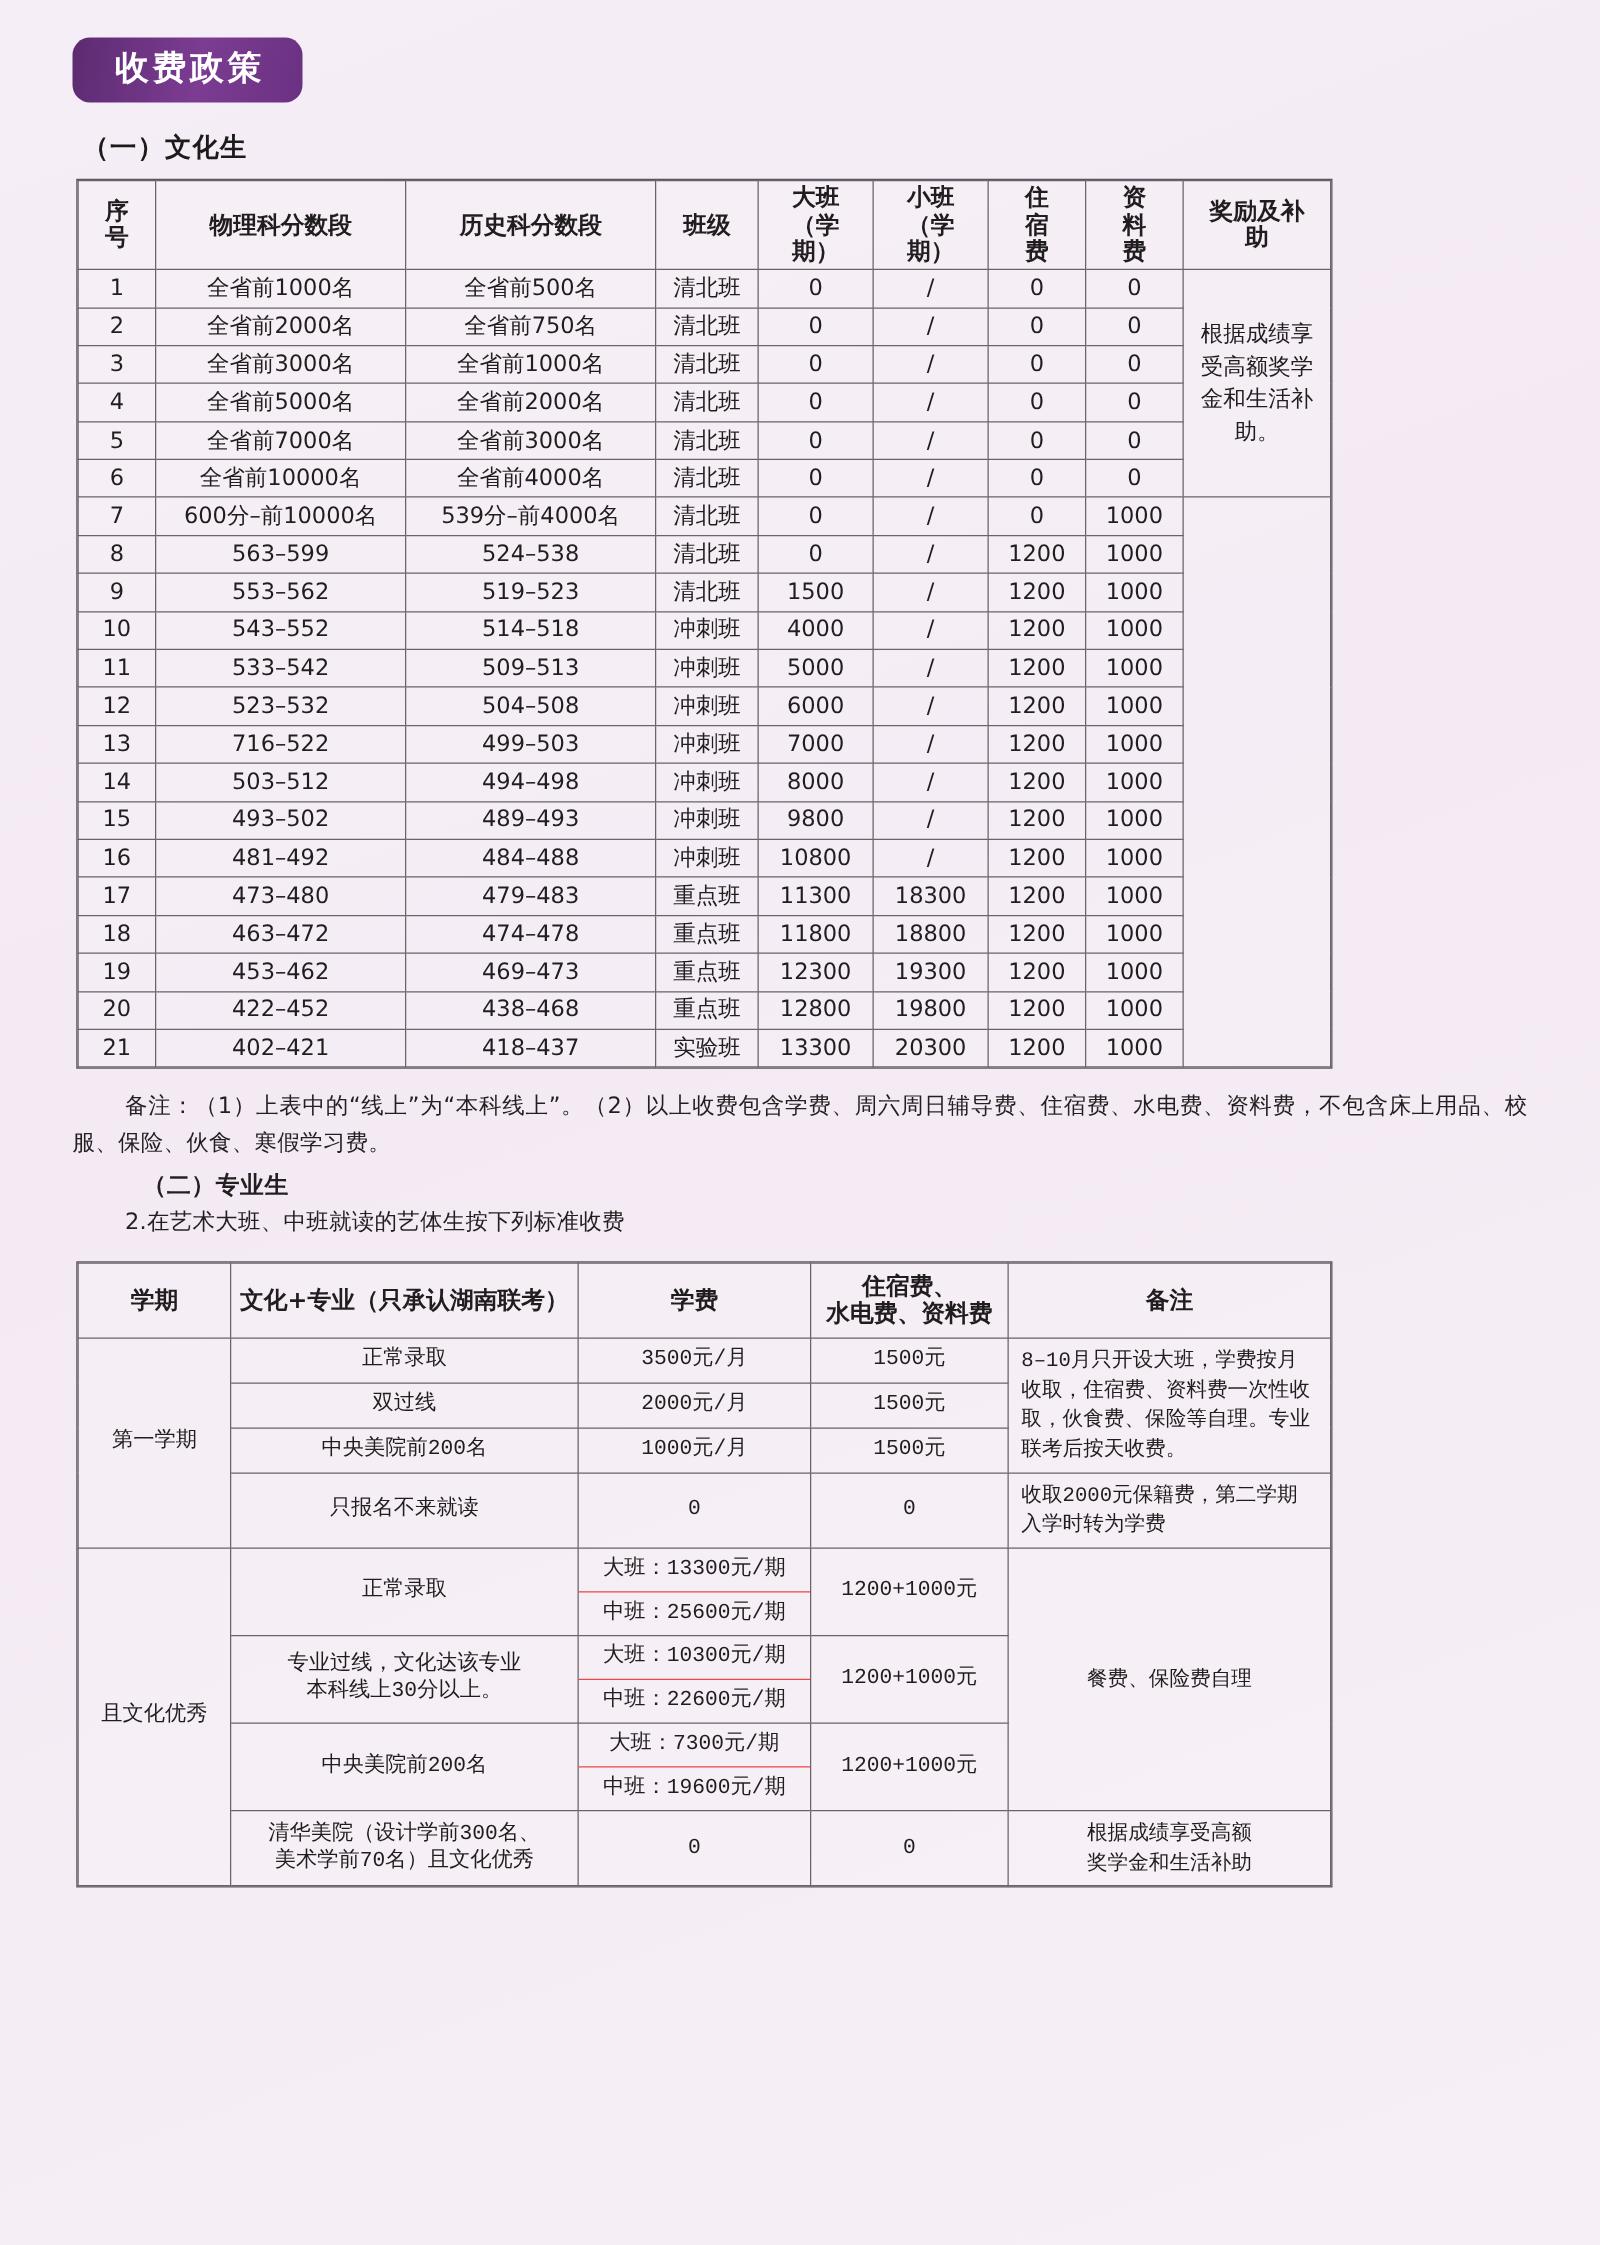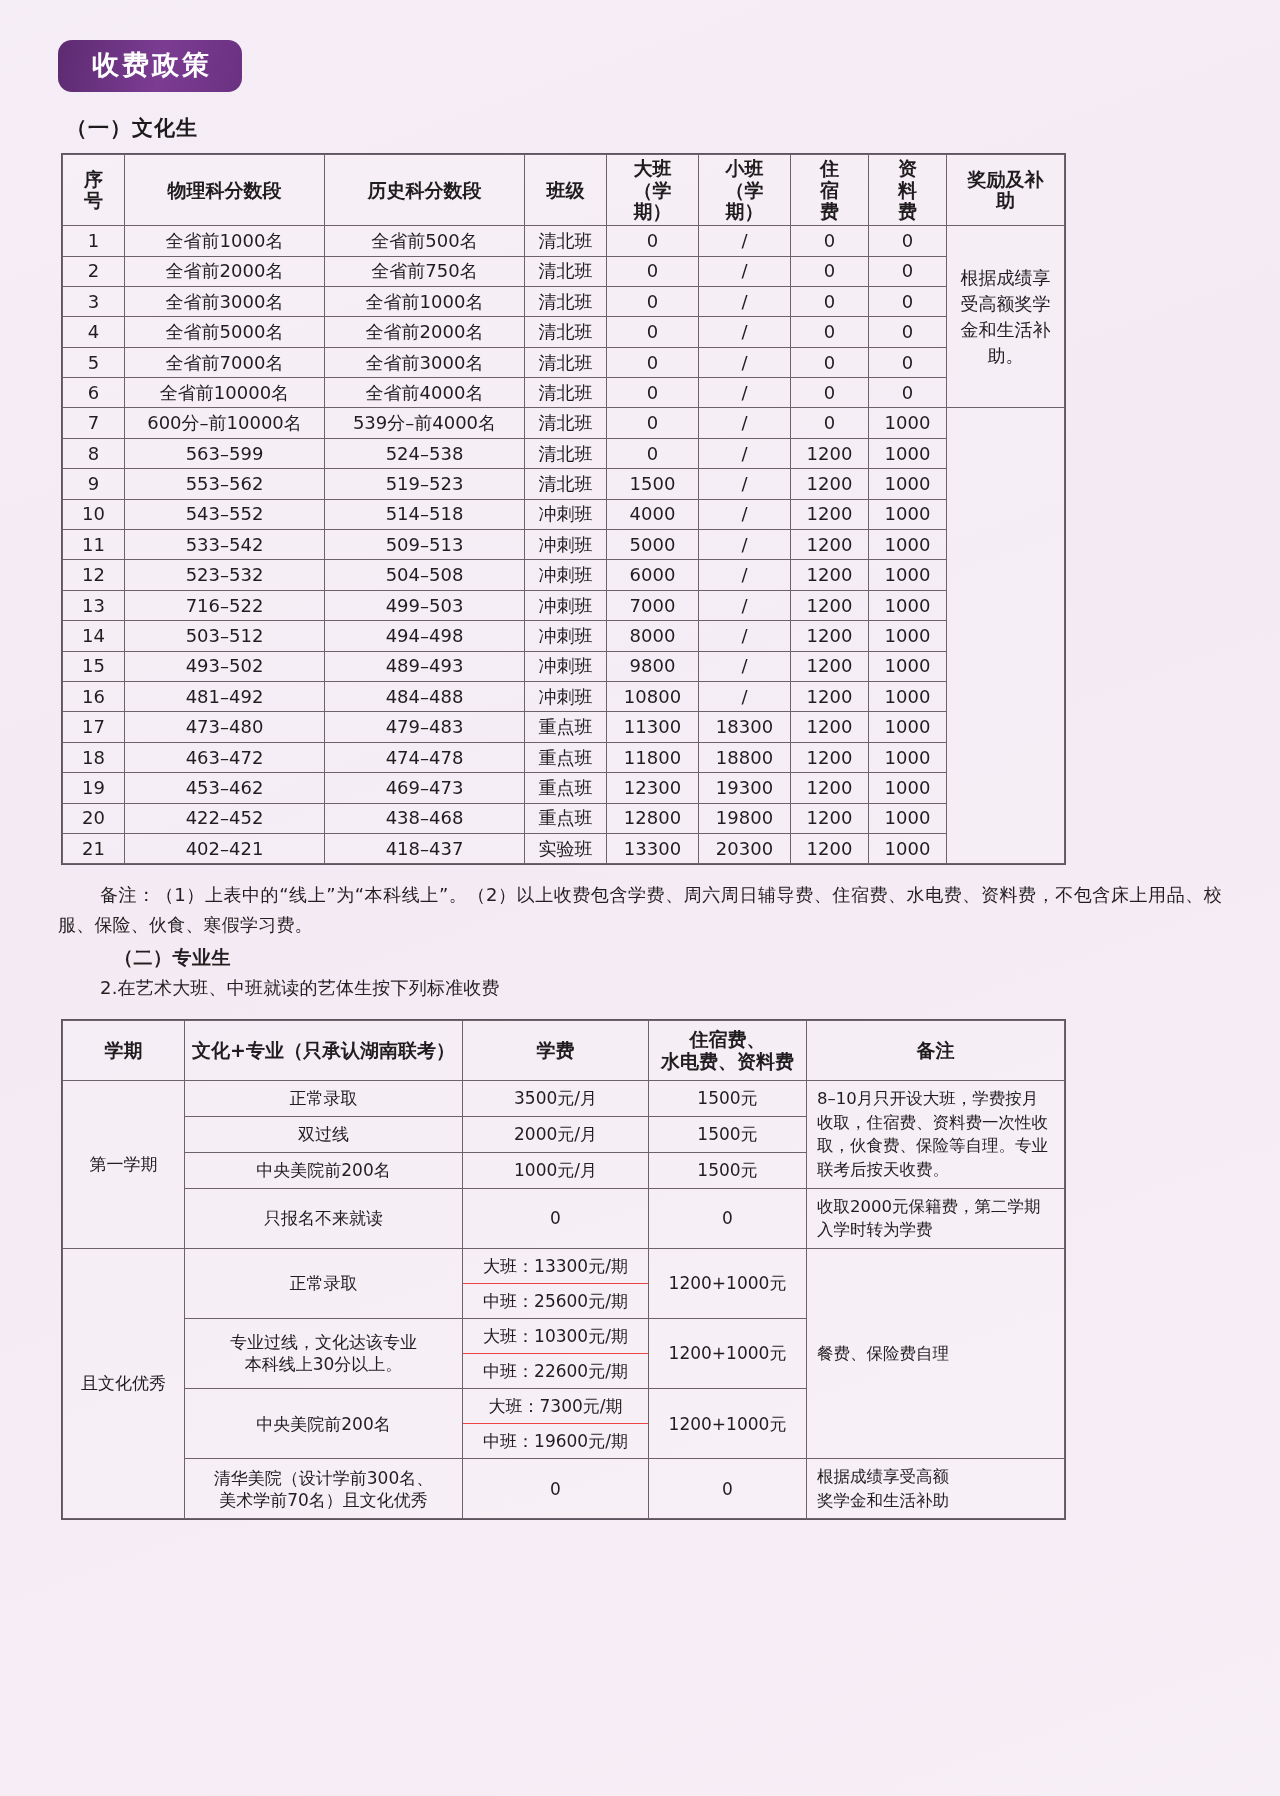--- a/index.html
+++ b/index.html
@@ -9,21 +9,21 @@
     height: 1796px;
     background: linear-gradient(160deg, #f6eef6 0%, #f3eaf3 40%, #f7eff6 100%);
     font-family: "DejaVu Sans", "Liberation Sans", sans-serif;
     color: #231f20;
     position: relative;
     overflow: hidden;
   }
   .page { padding: 0 58px; position: relative; }
 
   
-  .badge-wrap { padding-top: 40px; }
+  .badge-wrap { padding-top: 30px; }
   .badge {
     display: inline-block;
     background: linear-gradient(100deg, #5d2b71 0%, #7b3c92 55%, #6b3181 100%);
     color: #ffffff;
     font-size: 27px;
     font-weight: bold;
     letter-spacing: 3px;
     padding: 11px 30px 13px 34px;
     border-radius: 14px;
     line-height: 1.05;
@@ -108,28 +108,29 @@
     font-weight: bold;
     height: 60px;
     line-height: 1.2;
     padding: 4px 3px;
   }
   #t2 td {
     font-size: 17px;
     line-height: 1.3;
     padding: 6px 4px;
     height: 36px;
+    font-family: Liberation Mono, monospace;
   }
   #t2 td.remark {
     font-size: 16.5px;
     line-height: 1.42;
     padding: 6px 10px;
     text-align: left;
   }
-  #t2 td.remark.ctr { text-align: left; }
+  #t2 td.remark.ctr { text-align: center; }
   #t2 .c-term   { width: 122px; }
   #t2 .c-cond   { width: 278px; }
   #t2 .c-tuit   { width: 186px; }
   #t2 .c-lodg   { width: 158px; }
   #t2 .c-rem    { width: 258px; }
   .stack-cell { padding: 0 !important; }
   .stack-cell > div {
     border-bottom: 1px solid #ef4444;
     padding: 6px 4px;
     font-size: 17px;

